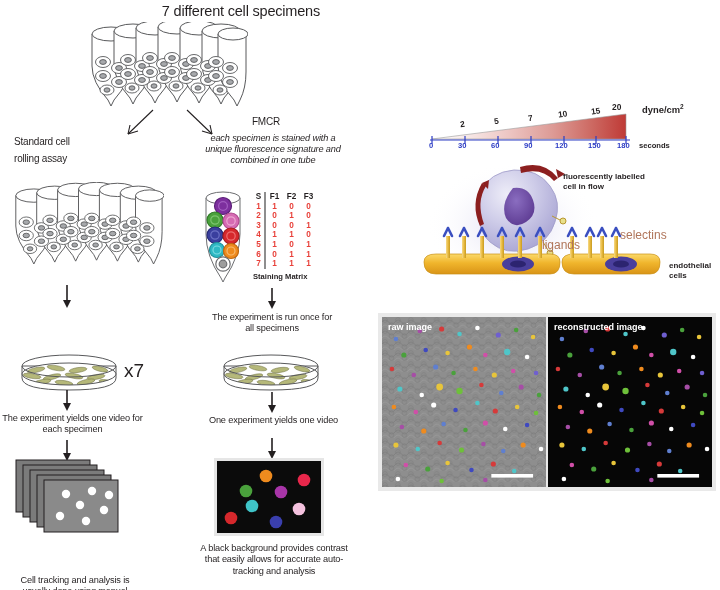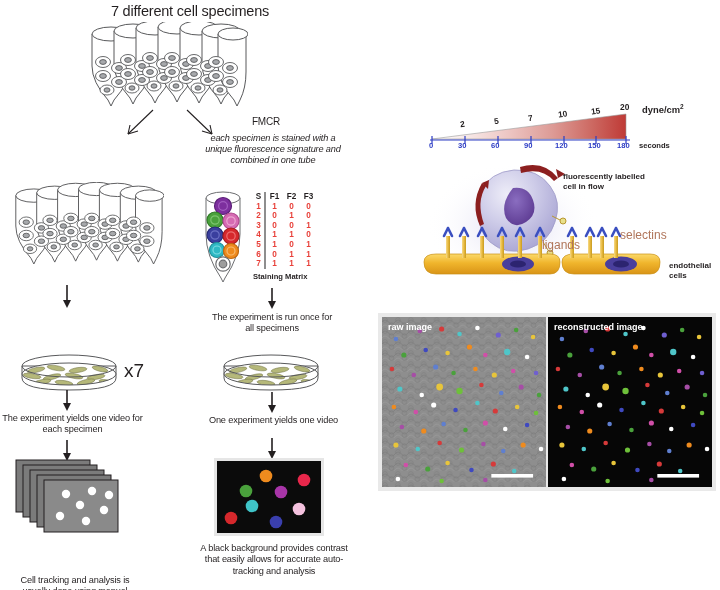--- a/index.html
+++ b/index.html
@@ -7,21 +7,21 @@
     width:720px;height:590px;
     background:#ffffff;
     font-family:"Liberation Sans", sans-serif;
     color:#231f20;
     overflow:hidden;
     position:relative;
   }
   #fig{position:absolute;left:0;top:0;width:720px;height:590px;}
   .abs{position:absolute;}
   .ctr{text-align:center;}
-  .t-title{font-size:14.5px;font-weight:400;letter-spacing:-0.2px;}
+  .t-title{font-size:14.5px;font-weight:400;letter-spacing:-0.2px;text-align:right;}
   .t-head{font-size:10px;font-weight:400;line-height:17px;letter-spacing:-0.2px;}
   .t-sub{font-size:9.2px;font-weight:400;line-height:11.2px;letter-spacing:-0.15px;}
   .t-body{font-size:9.2px;font-weight:400;line-height:11.4px;letter-spacing:-0.15px;}
   .t-cap{font-size:9.2px;font-weight:400;line-height:11.4px;letter-spacing:-0.15px;}
   .t-x7{font-size:19px;font-weight:400;}
   .t-matrix{font-size:8.2px;line-height:9.6px;font-weight:700;}
   .t-matrix .hd{color:#231f20;}
   .t-matrix .val{color:#e8413a;}
   .t-mlabel{font-size:7.6px;font-weight:700;color:#231f20;}
   .t-unit{font-size:9.4px;font-weight:700;color:#231f20;}
@@ -147,20 +147,24 @@
 
   <svg class="abs" style="left:95px;top:108px;" width="150" height="34" viewBox="0 0 150 34">
     <g stroke="#231f20" stroke-width="1.1" fill="none">
       <path d="M58 2 L33 26"></path>
         <path d="M33 26 l10 -3 M33 26 l2 -9"></path>
       <path d="M92 2 L117 26"></path>
         <path d="M117 26 l-10 -3 M117 26 l-2 -9"></path>
     </g>
   </svg>
 
+  <div class="abs t-head" style="left:14px;top:133px;width:130px;">
+    <div>Standard cell</div>
+    <div>rolling assay</div>
+  </div>
 
   <svg class="abs" style="left:12px;top:182px;" width="152" height="88" viewBox="0 0 160 88">
     <g fill="#ffffff" stroke="#58595b" stroke-width="1">
       <g>
           <path d="M4 12 L4 44 Q4 60 20 78 L23 84 L26 78 Q42 60 42 44 L42 12 Z"></path>
           <ellipse cx="23" cy="12" rx="19" ry="7"></ellipse>
         </g>
       <g>
           <path d="M26 9 L26 42 Q26 58 42 76 L45 82 L48 76 Q64 58 64 42 L64 9 Z"></path>
           <ellipse cx="45" cy="9" rx="19" ry="7"></ellipse>
@@ -498,21 +502,21 @@
         <line x1="172" y1="30" x2="172" y2="38"></line>
         <line x1="202" y1="30" x2="202" y2="38"></line>
       </g>
     </svg>
     
     <div class="abs t-dyn" style="left:36px;top:13px;transform:rotate(-8deg);">2</div>
     <div class="abs t-dyn" style="left:70px;top:10px;transform:rotate(-8deg);">5</div>
     <div class="abs t-dyn" style="left:104px;top:7px;transform:rotate(-8deg);">7</div>
     <div class="abs t-dyn" style="left:134px;top:3px;transform:rotate(-8deg);">10</div>
     <div class="abs t-dyn" style="left:167px;top:0px;transform:rotate(-8deg);">15</div>
-    <div class="abs t-dyn" style="left:196px;top:-4px;">20</div>
+    <div class="abs t-dyn" style="left:188px;top:-4px;">20</div>
     
     <div class="abs t-unit" style="left:218px;top:-3px;">
       <span>dyne/cm</span><sup style="font-size:6.5px;">2</sup>
     </div>
     
     <div class="abs t-sec" style="left:5px;top:35px;">0</div>
     <div class="abs t-sec" style="left:34px;top:35px;">30</div>
     <div class="abs t-sec" style="left:67px;top:35px;">60</div>
     <div class="abs t-sec" style="left:100px;top:35px;">90</div>
     <div class="abs t-sec" style="left:131px;top:35px;">120</div>

